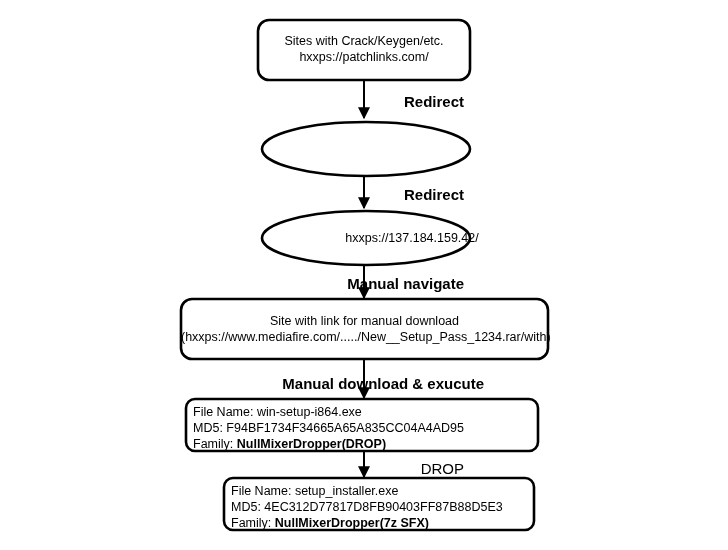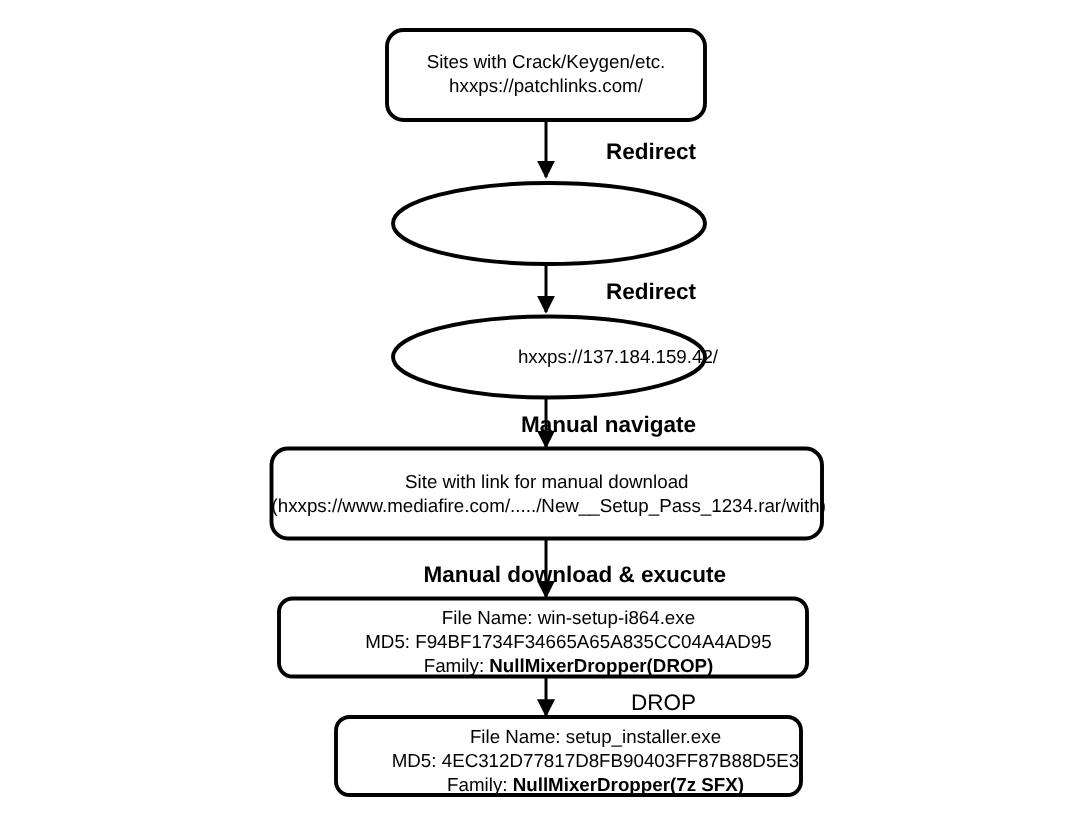--- a/index.html
+++ b/index.html
@@ -29,22 +29,21 @@
   .node-text {
     position: absolute;
     text-align: center;
     font-size: 12.5px;
     line-height: 16px;
     color: #000;
     white-space: nowrap;
     pointer-events: none;
   }
   .node-text.left {
-    text-align: center;
-    margin-left: 16px;
+    text-align: left;
   }
   .node-line {
     display: block;
   }
   .bold {
     font-weight: bold;
   }
   .edge-label {
     position: absolute;
     font-size: 15px;

